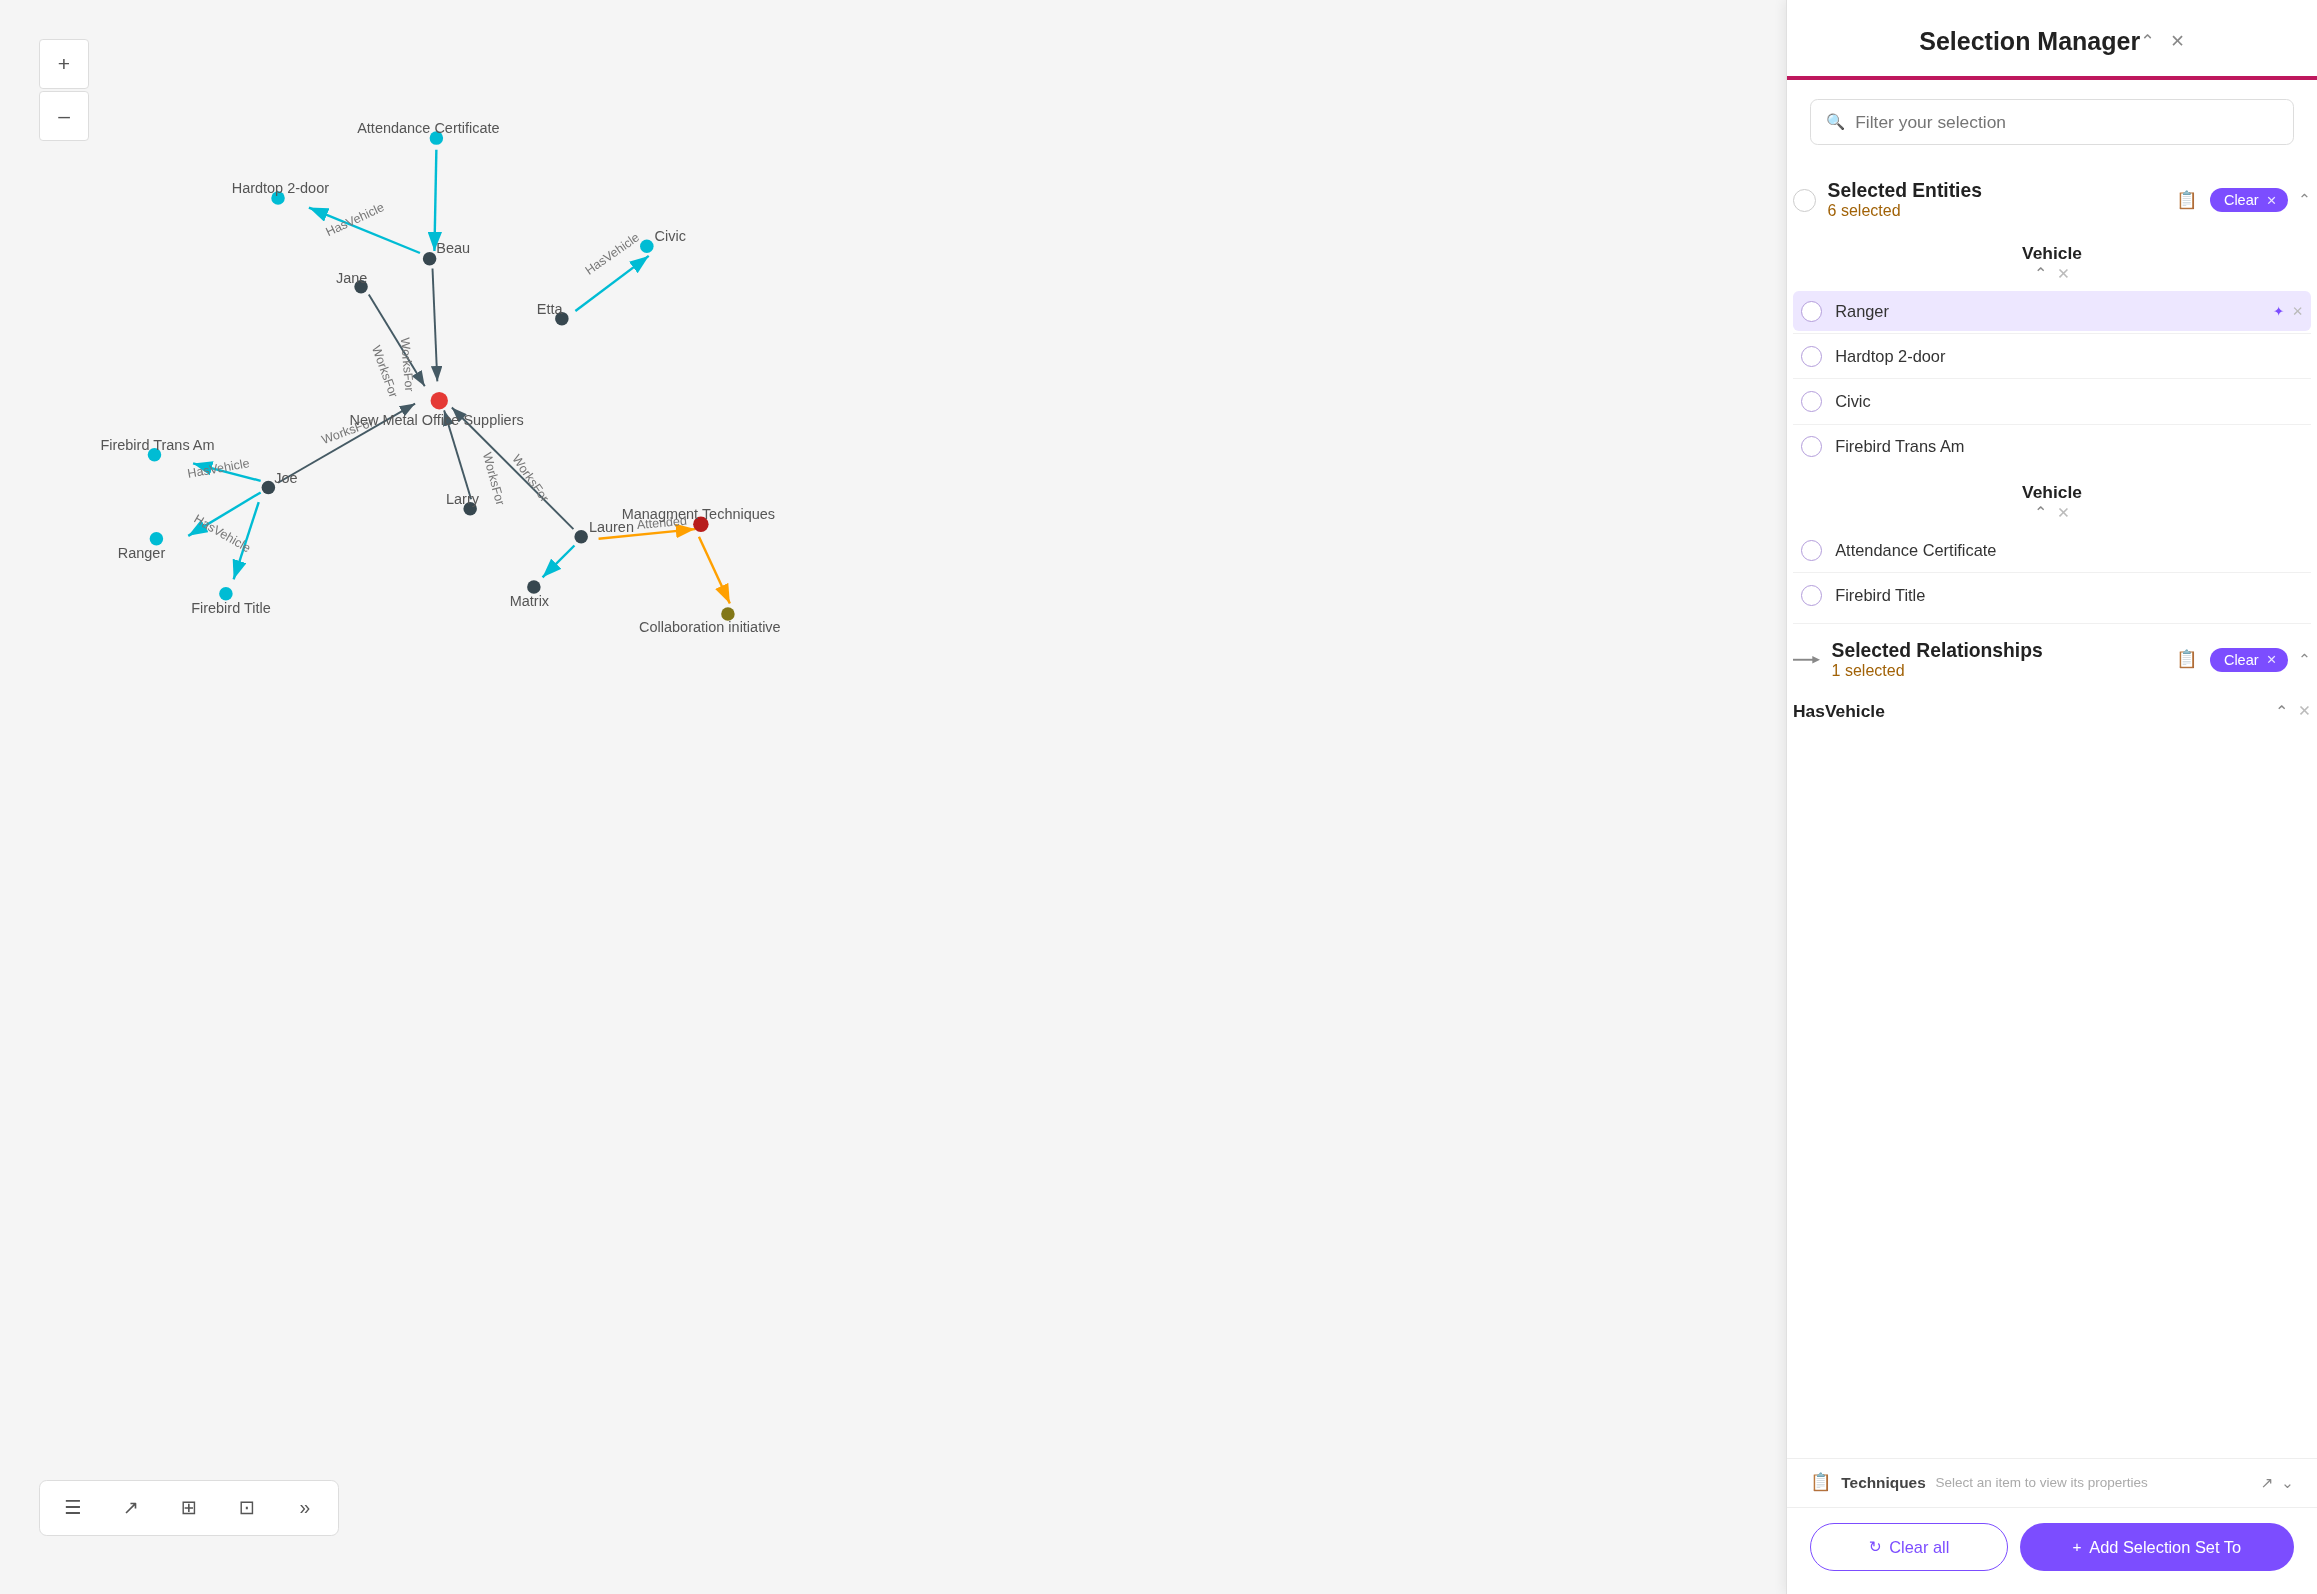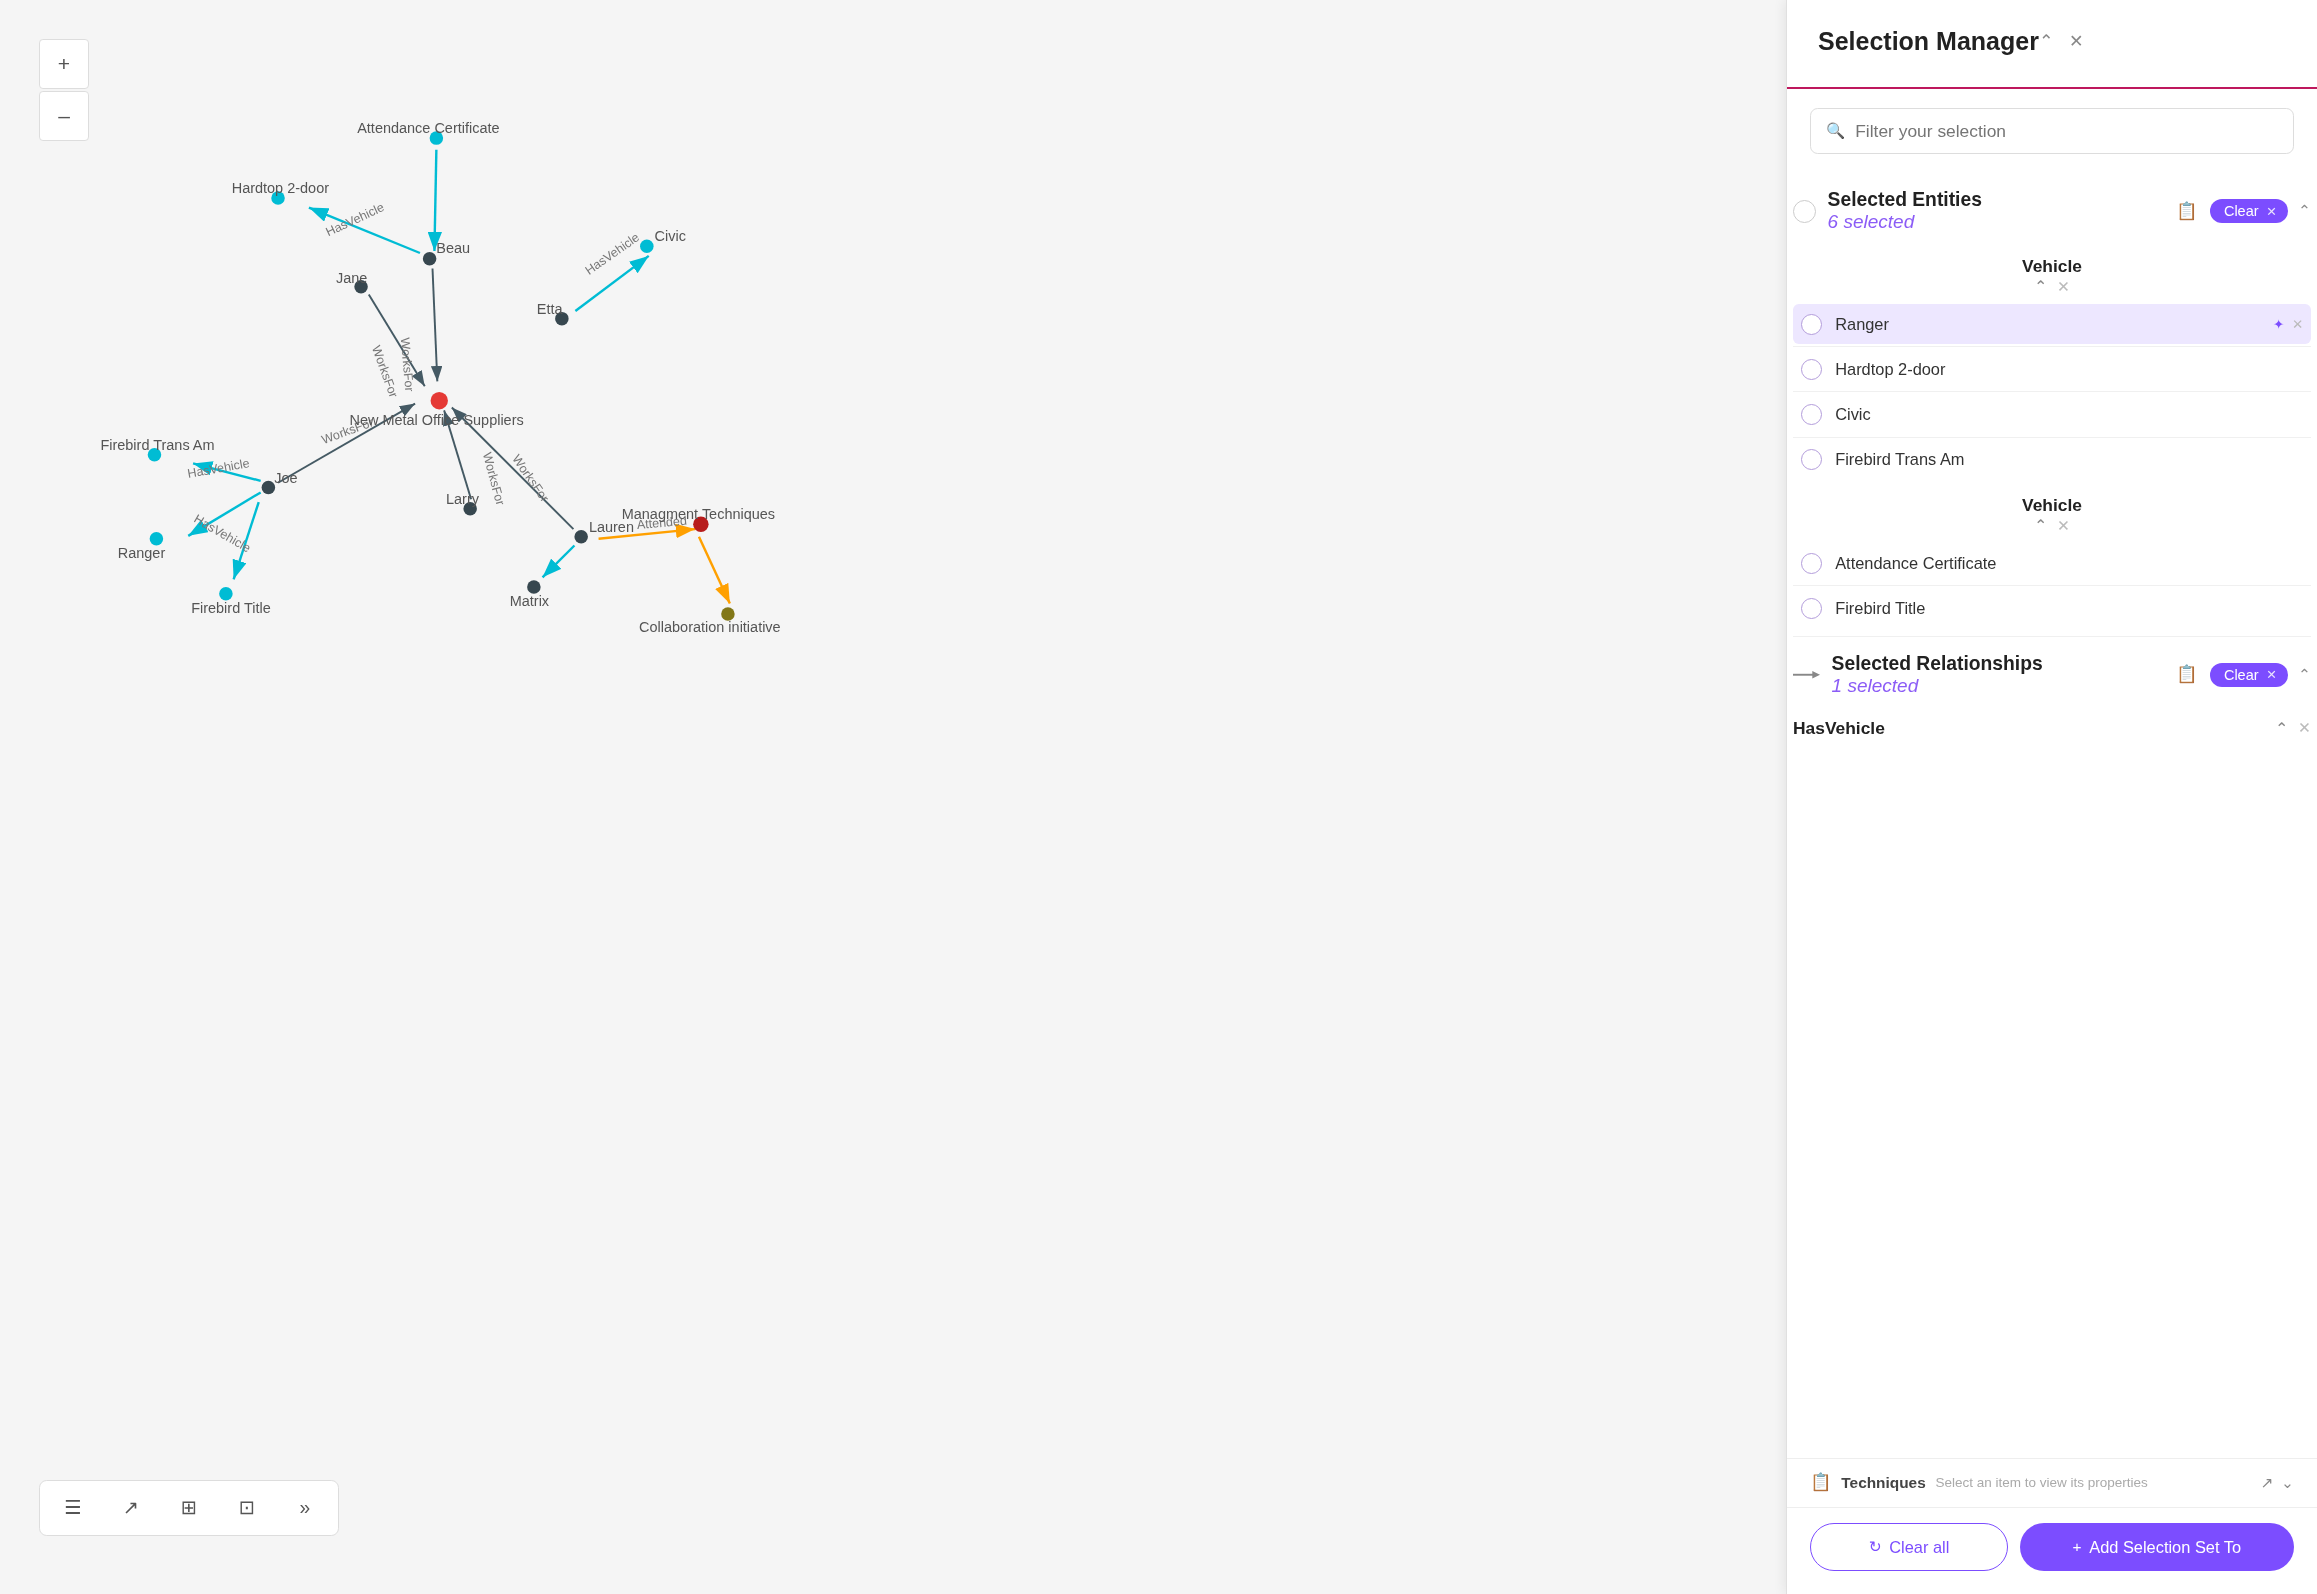--- a/index.html
+++ b/index.html
@@ -86,23 +86,23 @@
       background: white;
       border-left: 1px solid #e0e0e0;
       display: flex;
       flex-direction: column;
       box-shadow: -1.9px 0 11.6px rgba(0,0,0,0.08);
     }
 
     .panel-header {
       display: flex;
       align-items: center;
-      justify-content: flex-start;
-      padding: 27px 31px 31px;
-      border-bottom: 2px solid #be185d;
+      justify-content: center;
+      padding: 27px 31px 20px;
+      border-bottom: 4px solid #be185d;
     }
     .panel-title {
       font-size: 25px;
       font-weight: 600;
       color: #222;
     }
     .panel-header-actions {
       display: flex;
       align-items: center;
       gap: 15.4px;
@@ -159,23 +159,22 @@
       border-radius: 50%;
       border: 1.9px solid #ccc;
       background: transparent;
     }
     .section-title {
       font-size: 19.3px;
       font-weight: 600;
       color: #222;
     }
     .section-subtitle {
-      font-size: 19px;
-      color: #8b5cf6;
-      font-style: italic;
+      font-size: 16px;
+      color: #a16207;
     }
     .section-actions {
       display: flex;
       align-items: center;
       gap: 9.7px;
     }
     .copy-icon {
       width: 27px;
       height: 27px;
       display: flex;

